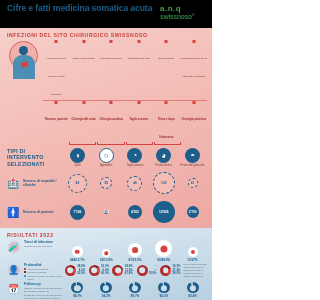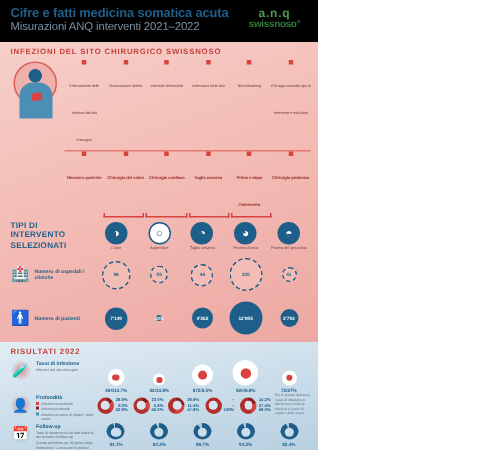--- a/index.html
+++ b/index.html
@@ -17,21 +17,21 @@
     background: #000000;
   }
   .h-title {
     font-size: 8.6px; font-weight: bold; color: #1d5f8a;
     letter-spacing: -0.1px; line-height: 10px;
   }
   .h-sub {
     font-size: 7.6px; color: #7a8fa0; line-height: 10px; letter-spacing: -0.1px;
   }
   .logo {
-    position: absolute; right: 6px; top: 4px; text-align: center; width: 46px;
+    position: absolute; right: 6px; top: 4px; width: 46px;
   }
   .logo-mark { font-size: 8px; color: #4a9d4a; font-weight: bold; letter-spacing: 0.5px; line-height: 9px;}
   .logo-word { font-size: 6.6px; color: #2f7d3f; font-weight: bold; letter-spacing: -0.2px; line-height: 8px;}
 
   
   .pink {
     position: relative;
     background: linear-gradient(160deg,#f6cfc9 0%, #f3bdb6 45%, #eda8a3 100%);
     padding: 4px 5px 3px 7px;
   }
@@ -170,21 +170,20 @@
   .three-cell { flex:1; display:flex; align-items:center; justify-content:center; gap:1.5px; }
   .note-cell { font-size: 2.3px; color:#5a6f80; line-height:2.9px; flex:1; padding-left:1px;}
 </style>
 </head>
 <body>
 
 <div class="page">
 
   <div class="header">
     <div class="h-title">Cifre e fatti medicina somatica acuta</div>
-    <div class="h-sub">Misurazioni ANQ interventi 2021–2022</div>
     <div class="logo">
       <div class="logo-mark">a.n.q</div>
       <div class="logo-word">swissnoso°</div>
     </div>
   </div>
 
   <div class="pink">
     <div class="sec-title-pink">INFEZIONI DEL SITO CHIRURGICO SWISSNOSO</div>
 
     <div class="ssi-row">

